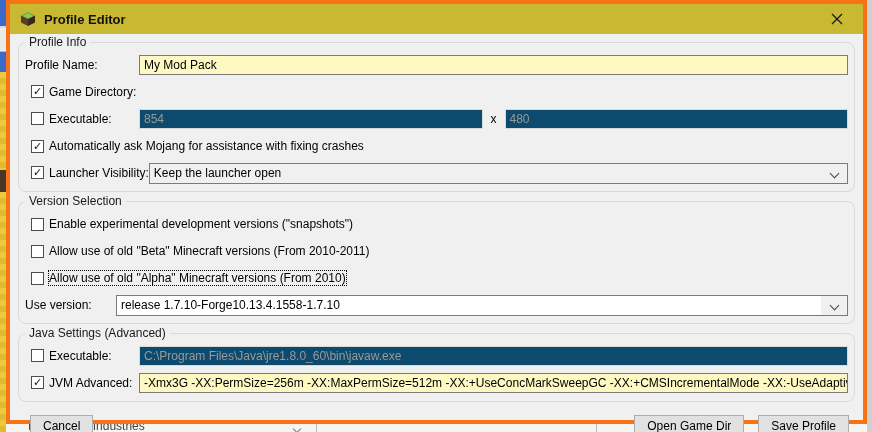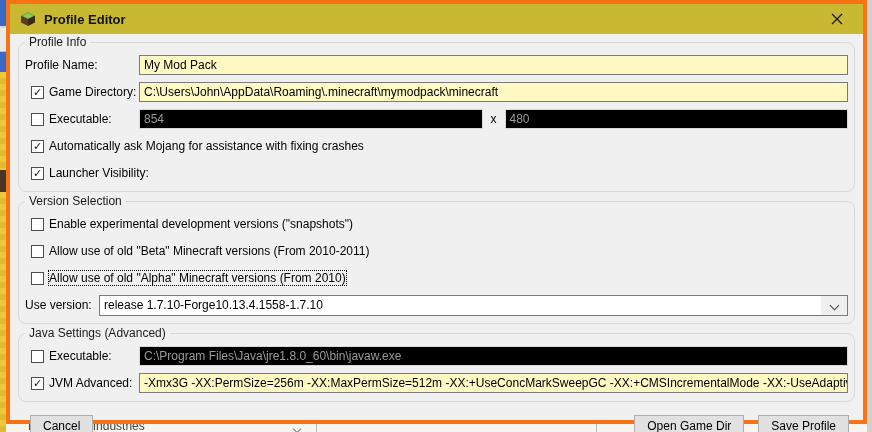--- a/index.html
+++ b/index.html
@@ -30,39 +30,39 @@
   .titlebar .title { font-size:13px; font-weight:600; color:#111; margin-left:8px; }
   .close-btn { position:absolute; right:6px; top:0; width:40px; height:30px; display:flex; align-items:center; justify-content:center; cursor:pointer; }
 
   .content { flex:1; padding:8px 8px 0 8px; display:flex; flex-direction:column; }
 
   .groupbox { position:relative; border:1px solid #d9d9d9; border-radius:8px; padding:12px 6px 8px 6px; margin-bottom:9px; }
   .legend { position:absolute; top:-8px; left:6px; background:#f0f0f0; padding:0 4px; font-size:12px; color:#1a1a1a; }
 
   .row { display:flex; align-items:center; height:20px; margin-bottom:7px; }
   .row:last-child { margin-bottom:0; }
-  .label-zone { flex:0 0 114px; display:flex; align-items:flex-end; }
+  .label-zone { flex:0 0 114px; display:flex; align-items:flex-start; }
   .label-zone.narrow { flex:0 0 74px; }
   .lbl { font-size:12px; color:#000; white-space:nowrap; }
   .focused { outline:1px dotted #000; outline-offset:0px; }
 
   
   .cb { width:13px; height:13px; background:#fff; border:1px solid #4d4d4d; margin:0 5px 0 6px; flex:0 0 13px; display:flex; align-items:center; justify-content:center; cursor:pointer; }
   .cb .mark { font-size:11px; line-height:11px; font-weight:700; color:#111; display:none; }
   .cb.checked .mark { display:block; }
 
   
   .field { flex:1; height:20px; background:#fef9c3; border:1px solid #7a7a7a; padding:0 4px; display:flex; align-items:center; font-size:12px; white-space:nowrap; overflow:hidden; }
-  .field.disabled { background:#000000; border-color:#d9d9d9; color:#9a9a9a; }
+  .field.disabled { background:#0c4a6e; border-color:#d9d9d9; color:#9a9a9a; }
   .sep-x { margin:0 8px; color:#000; }
 
   
   .combo { flex:1; height:21px; border:1px solid #7a7a7a; display:flex; align-items:center; padding-left:4px; position:relative; cursor:pointer; overflow:hidden; }
   .combo.gray { background:#f0f0f0; }
-  .combo.white { background:#fff; }
+  .combo.white { background:#fff;margin-left:17px; }
   .combo .chev { position:absolute; right:9px; top:6px; width:7px; height:7px; border-right:1px solid #444; border-bottom:1px solid #444; transform:rotate(45deg); }
   .combo.white::after { content:""; position:absolute; right:0; top:0; width:26px; height:100%; background:#f0f0f0; z-index:0; }
   .combo.white .chev { z-index:1; }
 
   
   .button-row { display:flex; align-items:center; margin:3px 6px 0 12px; height:24px; }
   .btn { height:22px; padding:0 12px; background:#e1e1e1; border:1px solid #adadad; font-size:12px; font-family:inherit; display:flex; align-items:center; cursor:pointer; }
   .btn-right { margin-left:14px; }
   .spacer { flex:1; }
 
@@ -120,21 +120,20 @@
         <div class="field">My Mod Pack</div>
       </div>
 
       <div class="row">
         <div class="label-zone">
           <span class="cb checked">
               <span class="mark">✓</span>
             </span>
           <span class="lbl">Game Directory:</span>
         </div>
-        <div class="field">C:\Users\John\AppData\Roaming\.minecraft\mymodpack\minecraft</div>
       </div>
 
       <div class="row">
         <div class="label-zone">
           <span class="cb"></span>
           <span class="lbl">Executable:</span>
         </div>
         <div class="field disabled">854</div>
         <span class="sep-x">x</span>
         <div class="field disabled">480</div>
@@ -146,20 +145,24 @@
           </span>
         <span class="lbl">Automatically ask Mojang for assistance with fixing crashes</span>
       </div>
 
       <div class="row">
         <div class="label-zone">
           <span class="cb checked">
               <span class="mark">✓</span>
             </span>
           <span class="lbl">Launcher Visibility:</span>
+        </div>
+        <div class="combo gray">
+          <span>Keep the launcher open</span>
+          <span class="chev"></span>
         </div>
       </div>
     </div>
 
     <div class="groupbox">
       <span class="legend">Version Selection</span>
 
       <div class="row">
         <span class="cb"></span>
         <span class="lbl">Enable experimental development versions ("snapshots")</span>

